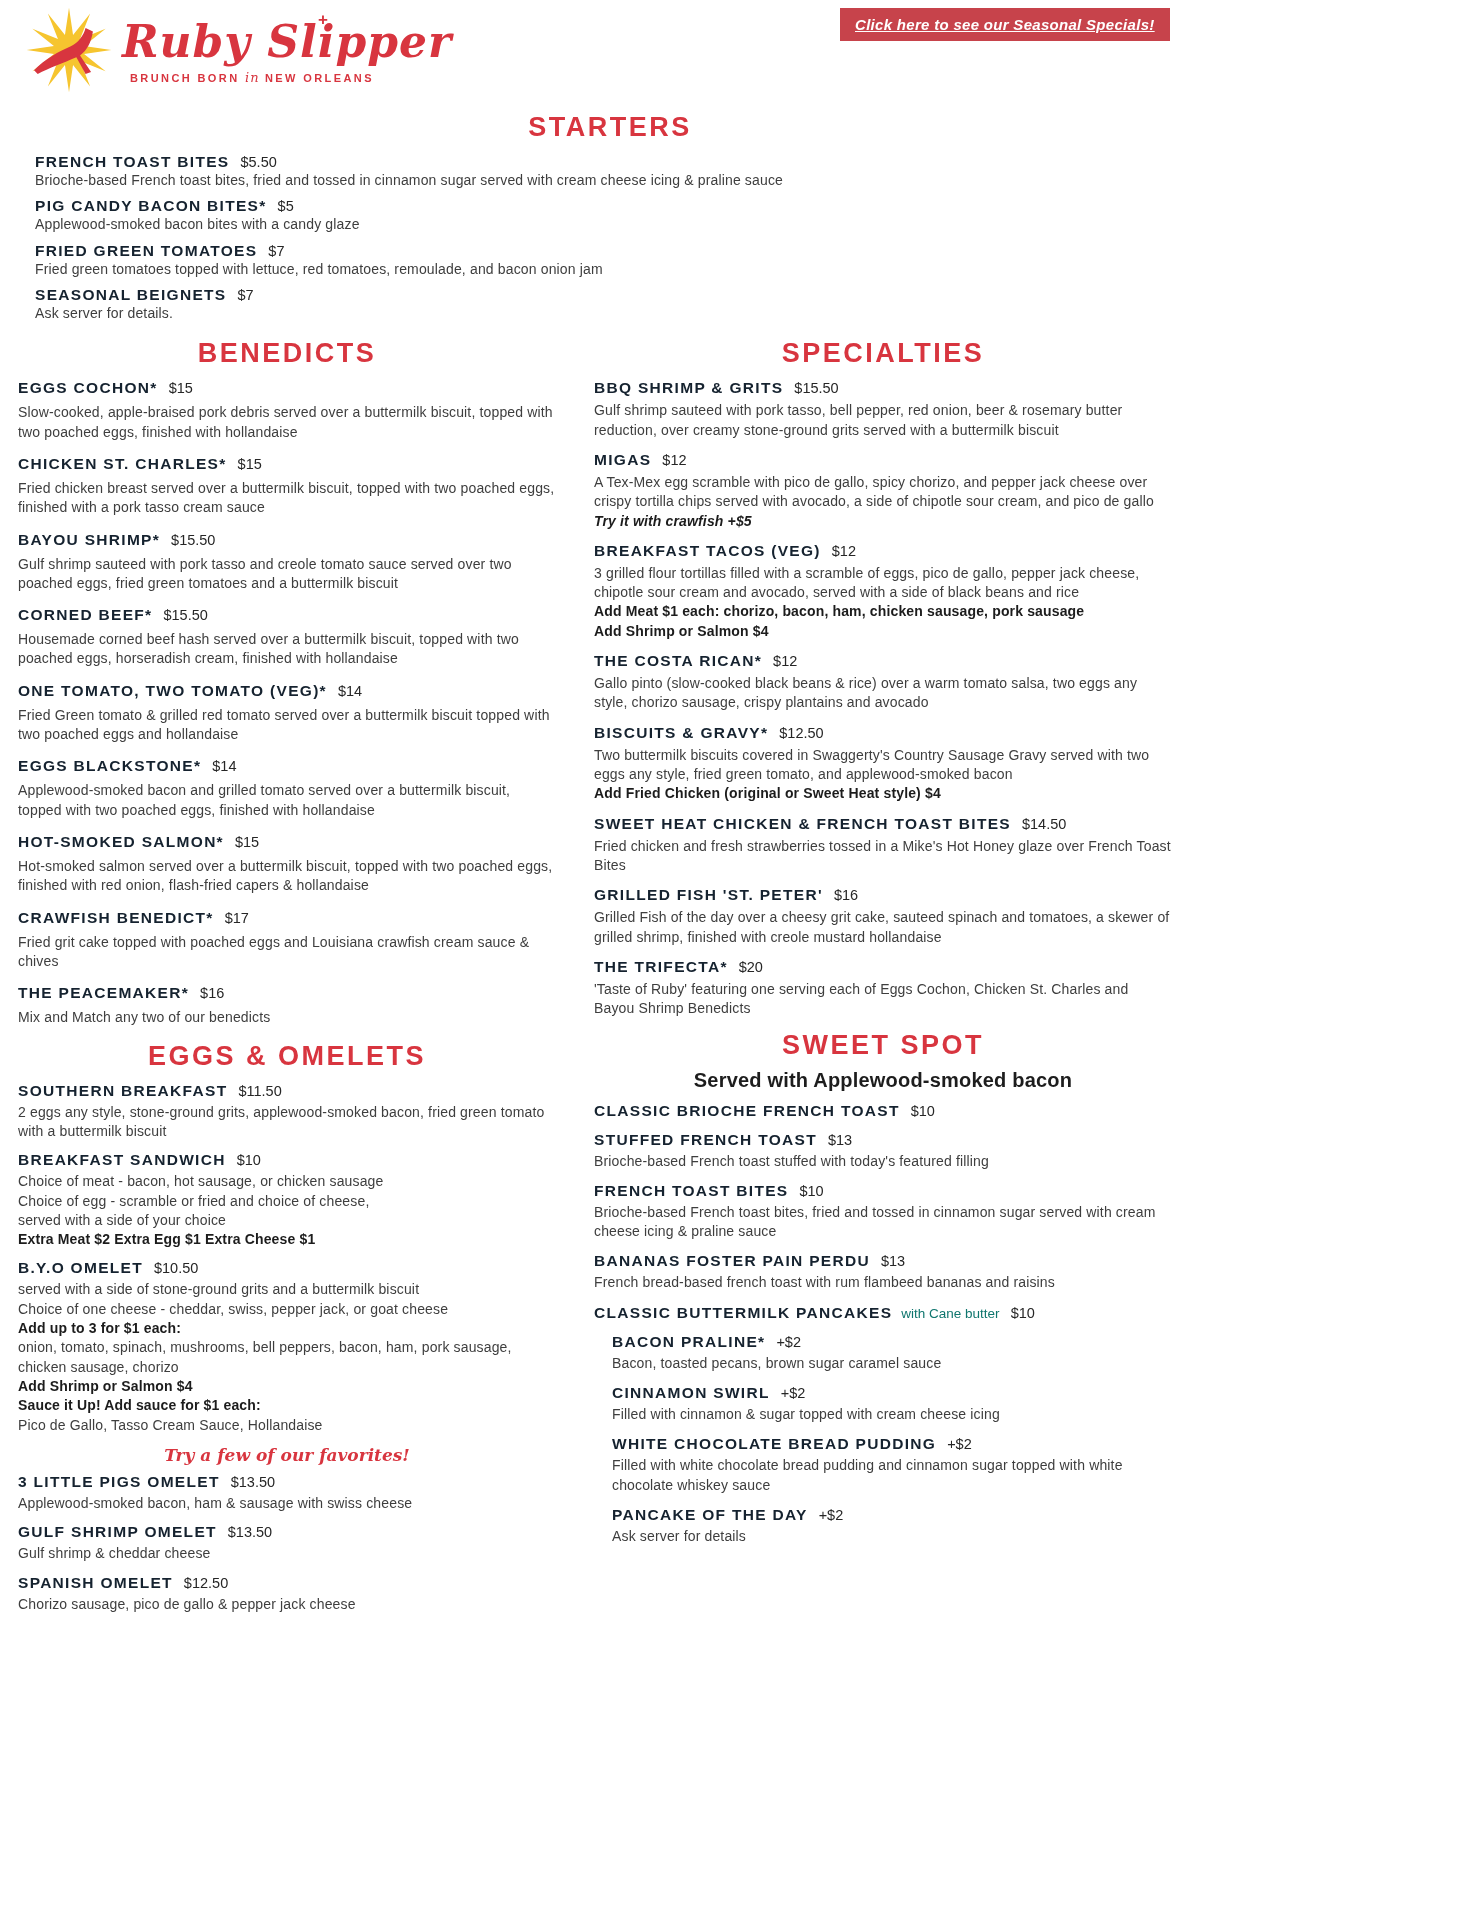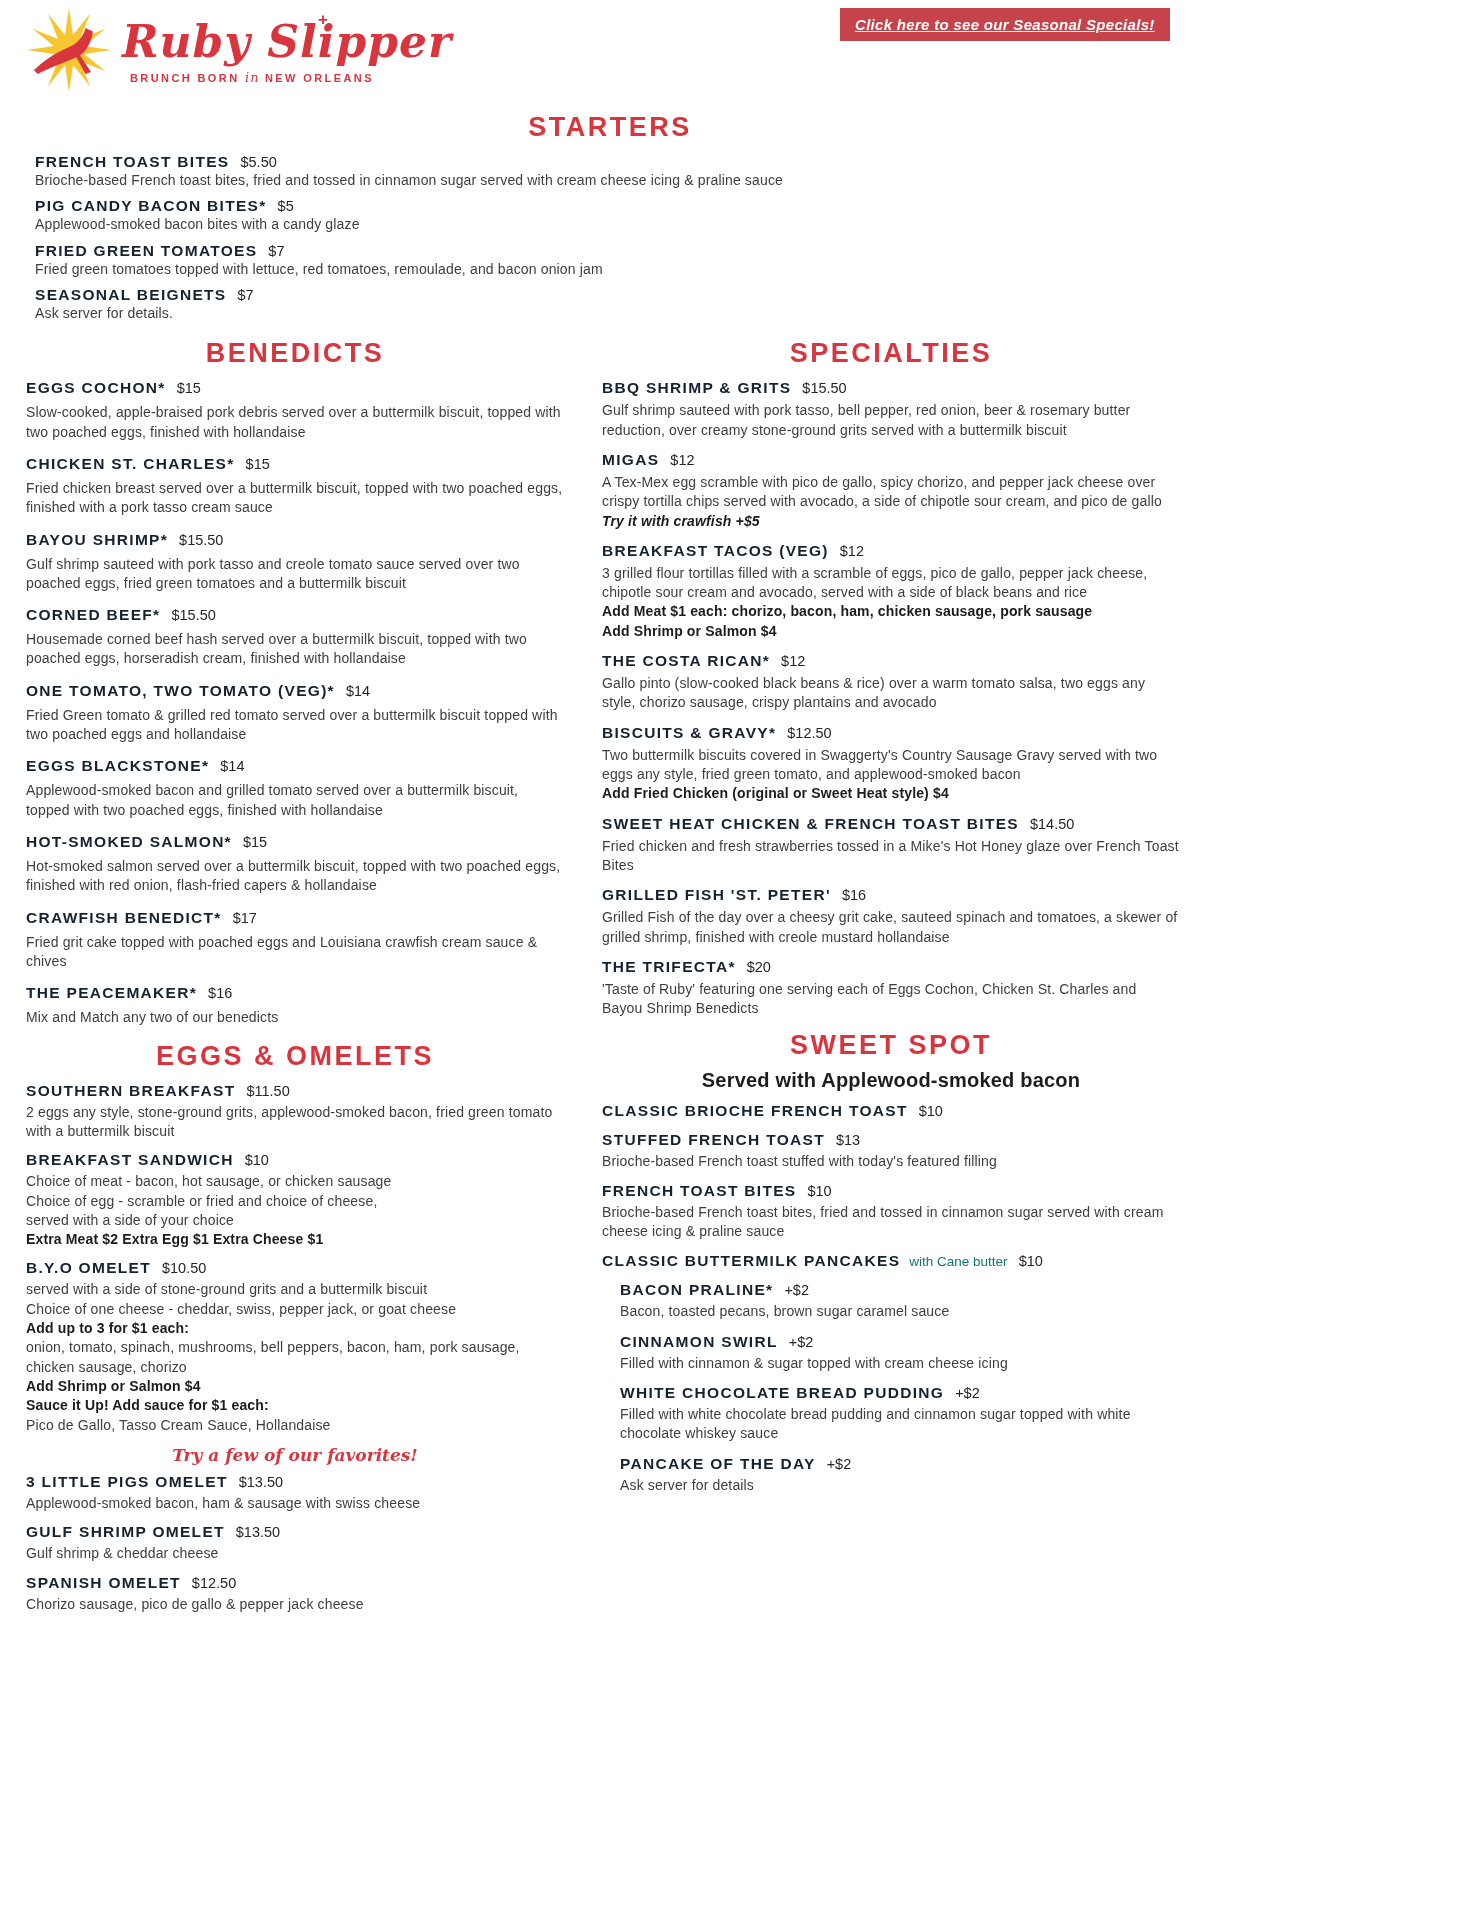--- a/index.html
+++ b/index.html
@@ -44,21 +44,21 @@
   
   .sec-title{
     color:var(--red);font-size:27px;font-weight:bold;
     letter-spacing:2.5px;text-align:center;margin:8px 0 10px;
   }
   .sec-subtitle{
     text-align:center;font-weight:bold;color:#1d1d1d;
     font-size:20px;margin:-2px 0 10px;letter-spacing:.2px;
   }
   .starters-wrap{width:1150px;margin-left:35px;}
-  .columns{display:flex;gap:38px;padding-left:26px;margin-top:2px;}
+  .columns{display:flex;gap:38px;padding-left:18px;margin-top:2px;}
   .col-left{width:538px;flex:none;}
   .col-right{width:578px;flex:none;}
   .col > div + div{margin-top:8px;}
 
   
   .menu-item{margin-bottom:10px;}
   .menu-item.indent{margin-left:18px;}
   .name-row{margin-bottom:3px;}
   .item-name{
     font-weight:bold;color:var(--navy);
@@ -256,20 +256,24 @@
           </div>
           <div class="menu-item">
             <div class="name-row"><span class="item-name">STUFFED FRENCH TOAST</span><span class="item-price">$13</span></div>
             <div class="desc normal">Brioche-based French toast stuffed with today's featured filling</div>
           </div>
           <div class="menu-item">
             <div class="name-row"><span class="item-name">FRENCH TOAST BITES</span><span class="item-price">$10</span></div>
             <div class="desc normal">Brioche-based French toast bites, fried and tossed in cinnamon sugar served with cream cheese icing &amp; praline sauce</div>
           </div>
           <div class="menu-item">
+            <div class="name-row"><span class="item-name">BANANAS FOSTER PAIN PERDU</span><span class="item-price">$13</span></div>
+            <div class="desc normal">French bread-based french toast with rum flambeed bananas and raisins</div>
+          </div>
+          <div class="menu-item">
             <div class="name-row"><span class="item-name">CLASSIC BUTTERMILK PANCAKES</span><span class="item-suffix">with Cane butter</span><span class="item-price">$10</span></div>
           </div>
           <div class="menu-item indent">
             <div class="name-row"><span class="item-name">BACON PRALINE*</span><span class="item-price">+$2</span></div>
             <div class="desc normal">Bacon, toasted pecans, brown sugar caramel sauce</div>
           </div>
           <div class="menu-item indent">
             <div class="name-row"><span class="item-name">CINNAMON SWIRL</span><span class="item-price">+$2</span></div>
             <div class="desc normal">Filled with cinnamon &amp; sugar topped with cream cheese icing</div>
           </div>

